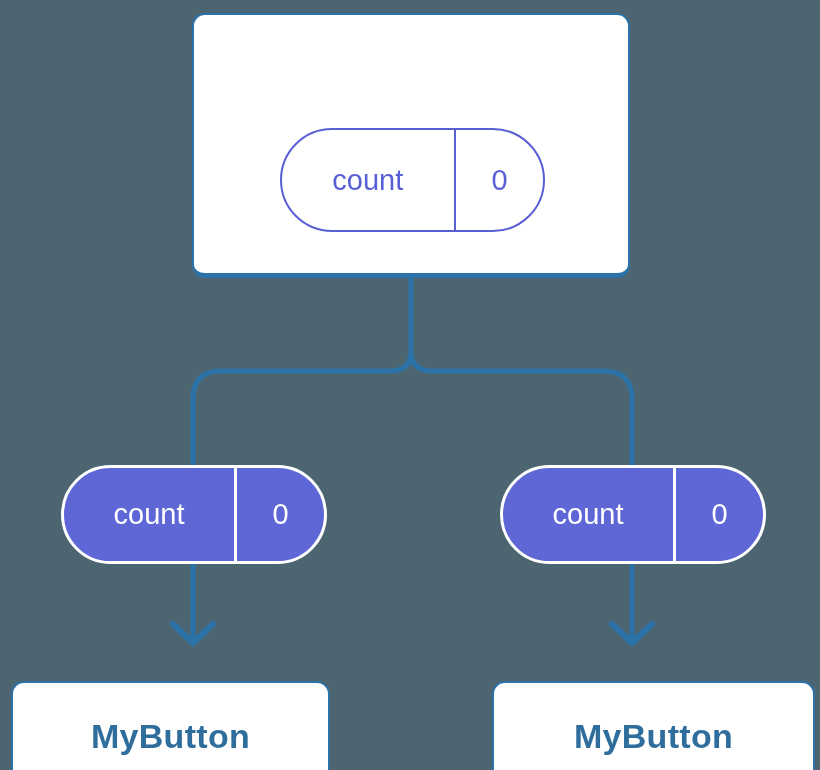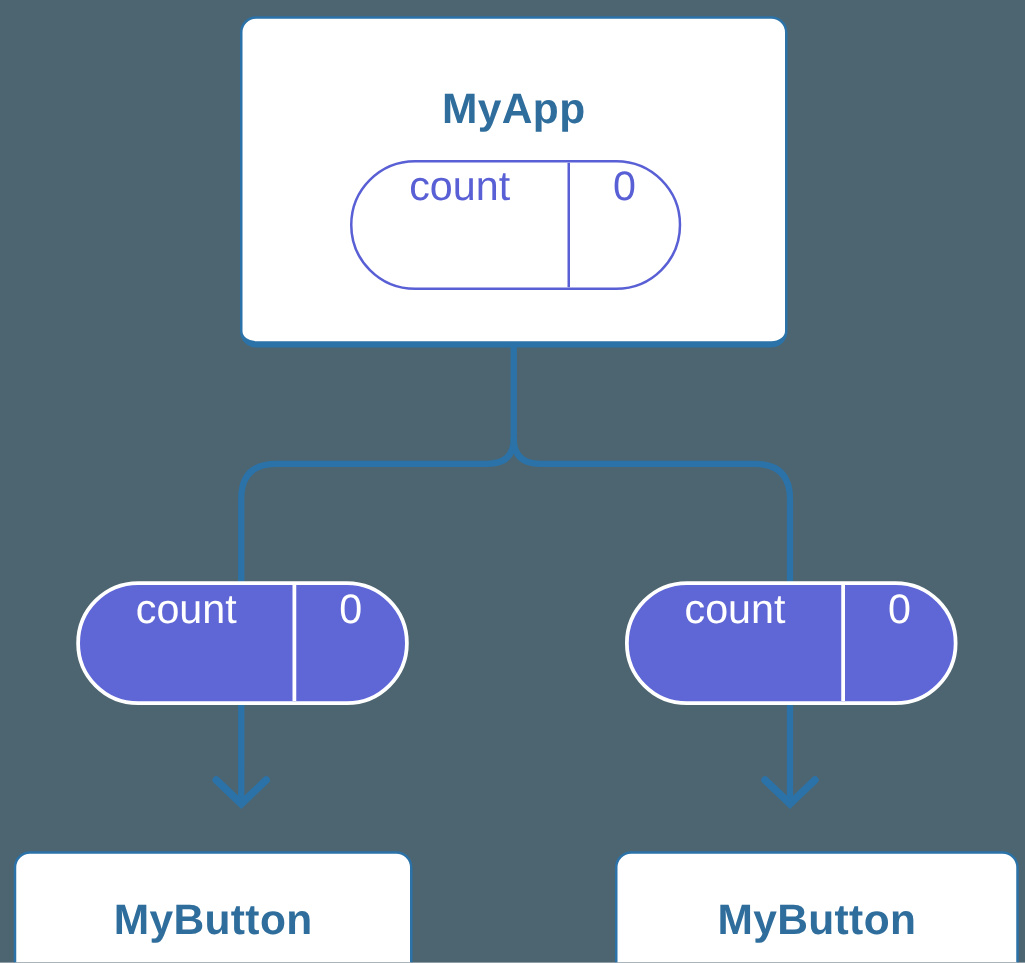--- a/index.html
+++ b/index.html
@@ -69,22 +69,22 @@
   }
   .child-card-left  { left: 11px;  width: 319px; }
   .child-card-right { left: 492px; width: 323px; }
 
   .pill {
     position: absolute;
     z-index: 2;
     box-sizing: border-box;
     border-radius: 999px;
     display: flex;
-    align-items: flex-start;
-    font-size: 33px;
+    align-items: center;
+    font-size: 29px;
     overflow: hidden;
   }
   .pill-key {
     flex: 1;
     display: flex;
     align-items: center;
     justify-content: center;
   }
   .pill-value {
     width: 87px;
@@ -124,21 +124,20 @@
 <div class="canvas">
 
   <svg class="connectors" width="820" height="770" viewBox="0 0 820 770">
     <path class="line" d="M411 277 L411 351 Q411 371 390 371 L221 371 Q193 371 193 399 L193 638"></path>
     <path class="line" d="M411 351 Q411 371 432 371 L603 371 Q632 371 632 399 L632 638"></path>
     <path class="arrow" d="M173 624 L193 643 L213 624"></path>
     <path class="arrow" d="M612 624 L632 643 L652 624"></path>
   </svg>
 
   <div class="card root-card">
-    <div class="card-title">MyApp</div>
     <div class="pill pill-outline">
       <span class="pill-key">count</span>
       <span class="pill-divider"></span>
       <span class="pill-value">0</span>
     </div>
   </div>
 
   <div class="pill pill-solid pill-solid-left">
     <span class="pill-key">count</span>
     <span class="pill-divider"></span>

